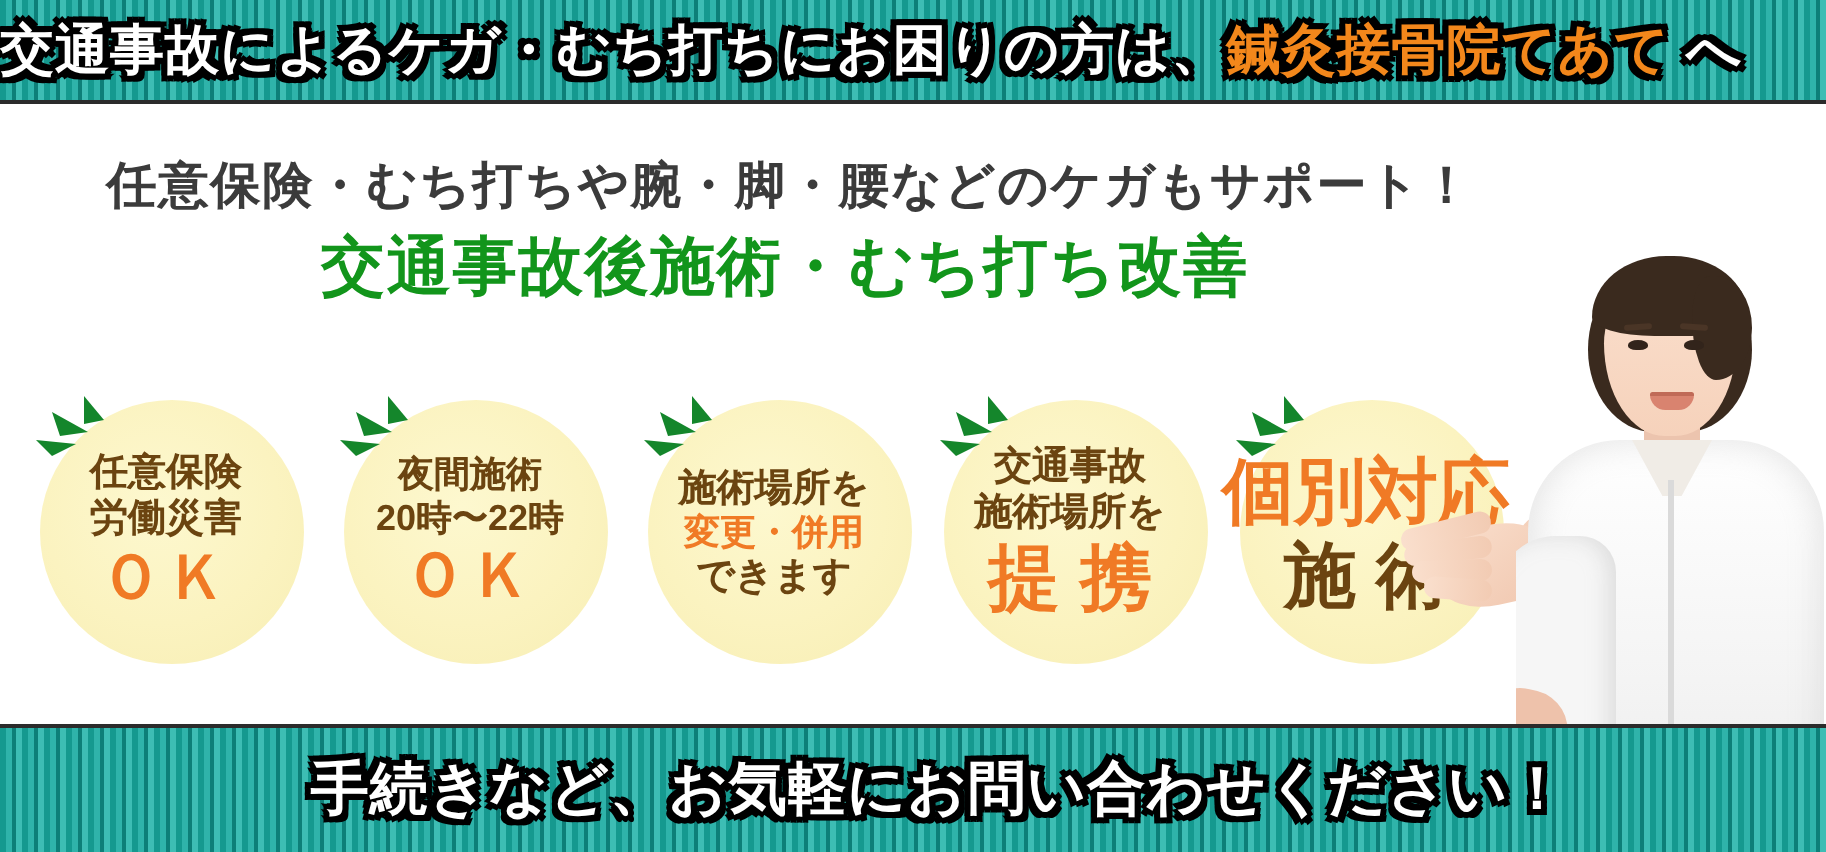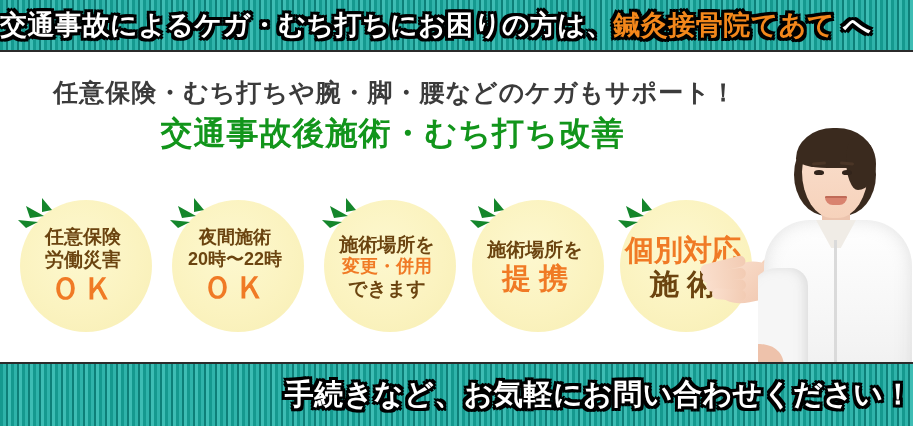--- a/index.html
+++ b/index.html
@@ -51,21 +51,21 @@
     white-space:nowrap;
     text-shadow:
       -3px -3px 0 #000, 3px -3px 0 #000,
       -3px  3px 0 #000, 3px  3px 0 #000,
       -3px  0   0 #000, 3px  0   0 #000,
        0   -3px 0 #000, 0    3px 0 #000,
       -2px -2px 0 #000, 2px -2px 0 #000,
       -2px  2px 0 #000, 2px  2px 0 #000;
   }
   #bottom-bar .bar-text {
-    text-align:right;
+    text-align:center;
     padding-left:26px;
     font-size:29px;
   }
   .clinic-name {
     color:#f3871b;
   }
 
   
   #mid {
     position:absolute;
@@ -131,21 +131,21 @@
     align-items:center;
     justify-content:center;
     line-height:1.18;
     white-space:nowrap;
   }
   .ln { display:block; }
   .brown { color:#6b4410; font-weight:bold; }
   .orange { color:#f07a25; font-weight:bold; }
   .s-med    { font-size:19px; }
   .s-big    { font-size:18px; }
-  .s-huge   { font-size:29px; }
+  .s-huge   { font-size:36px; }
   .s-ok     { font-size:31px; letter-spacing:2px; }
 
   .f1 { left:0px; }
   .f2 { left:152px; }
   .f3 { left:304px; }
   .f4 { left:452px; }
   .f5 { left:600px; }
 
   
   #person {
@@ -330,20 +330,21 @@
       </div>
 
       <div class="feature f4">
         <div class="circle"></div>
         <svg class="sparkle" viewBox="0 0 48 48">
           <polygon points="10,34 2,26 22,28" fill="#14862b"></polygon>
           <polygon points="14,24 10,12 28,22" fill="#14862b"></polygon>
           <polygon points="26,18 26,4 36,16" fill="#14862b"></polygon>
         </svg>
         <div class="ftext">
+          <span class="ln brown s-med">交通事故</span>
           <span class="ln brown s-med">施術場所を</span>
           <span class="ln orange s-huge">提 携</span>
         </div>
       </div>
 
       <div class="feature f5">
         <div class="circle"></div>
         <svg class="sparkle" viewBox="0 0 48 48">
           <polygon points="10,34 2,26 22,28" fill="#14862b"></polygon>
           <polygon points="14,24 10,12 28,22" fill="#14862b"></polygon>

